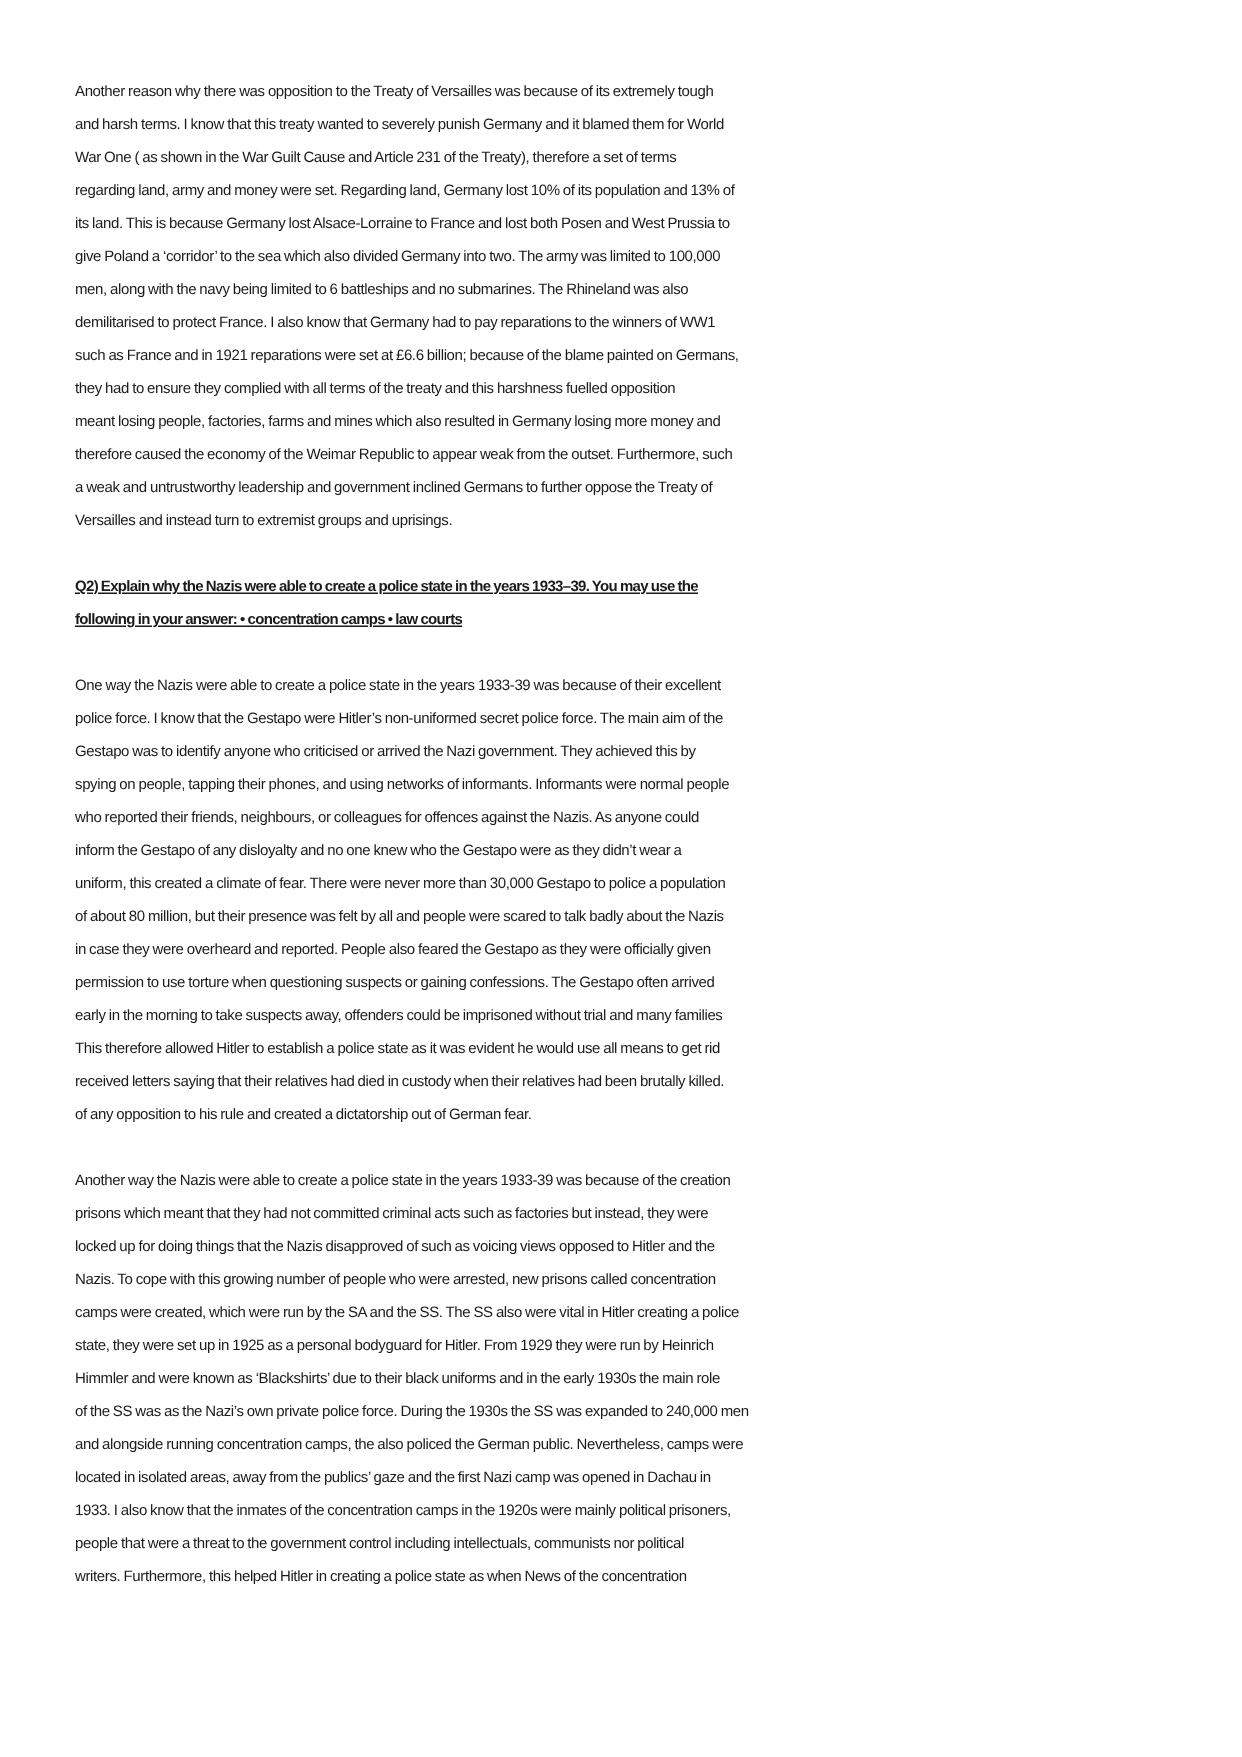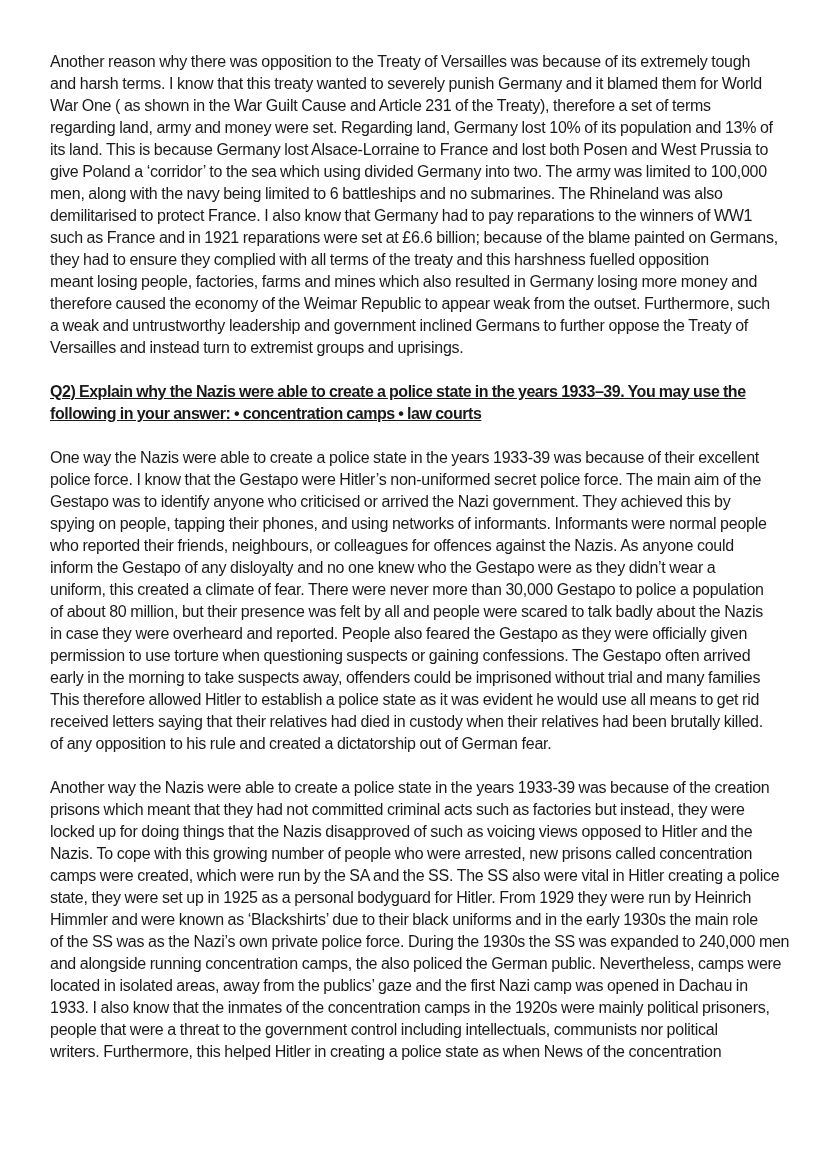--- a/index.html
+++ b/index.html
@@ -1,41 +1,41 @@
 <!DOCTYPE html>
 <html><head>
 <meta charset="utf-8">
 <style>
   html, body { margin: 0; padding: 0; background: #ffffff; }
   body { width: 828px; height: 1171px; overflow: hidden; position: relative; }
   .page {
     position: absolute; left: 50px; top: 51px; width: 740px;
     font-family: "Liberation Sans", sans-serif;
     color: #1a1a1a;
-    font-size: 16px;
+    font-size: 10px;
     letter-spacing: -0.25px;
     word-spacing: -0.4px;
   }
   .para { margin: 0; }
   .line { display: block; height: 22px; line-height: 22px; white-space: nowrap; }
   .gap { height: 22px; }
   .question .line { font-weight: bold; letter-spacing: -0.45px; text-decoration: underline; }
 </style>
 </head>
 <body>
 
 <div class="page">
 
   <div class="para">
     <span class="line">Another reason why there was opposition to the Treaty of Versailles was because of its extremely tough</span>
     <span class="line">and harsh terms. I know that this treaty wanted to severely punish Germany and it blamed them for World</span>
     <span class="line">War One ( as shown in the War Guilt Cause and Article 231 of the Treaty), therefore a set of terms</span>
     <span class="line">regarding land, army and money were set. Regarding land, Germany lost 10% of its population and 13% of</span>
     <span class="line">its land. This is because Germany lost Alsace-Lorraine to France and lost both Posen and West Prussia to</span>
-    <span class="line">give Poland a ‘corridor’ to the sea which using divided Germany into two. The army was limited to 100,000</span>
+    <span class="line">give Poland a ‘corridor’ to the sea which also divided Germany into two. The army was limited to 100,000</span>
     <span class="line">men, along with the navy being limited to 6 battleships and no submarines. The Rhineland was also</span>
     <span class="line">demilitarised to protect France. I also know that Germany had to pay reparations to the winners of WW1</span>
     <span class="line">such as France and in 1921 reparations were set at £6.6 billion; because of the blame painted on Germans,</span>
     <span class="line">they had to ensure they complied with all terms of the treaty and this harshness fuelled opposition</span>
     <span class="line">meant losing people, factories, farms and mines which also resulted in Germany losing more money and</span>
     <span class="line">therefore caused the economy of the Weimar Republic to appear weak from the outset. Furthermore, such</span>
     <span class="line">a weak and untrustworthy leadership and government inclined Germans to further oppose the Treaty of</span>
     <span class="line">Versailles and instead turn to extremist groups and uprisings.</span>
   </div>
 

